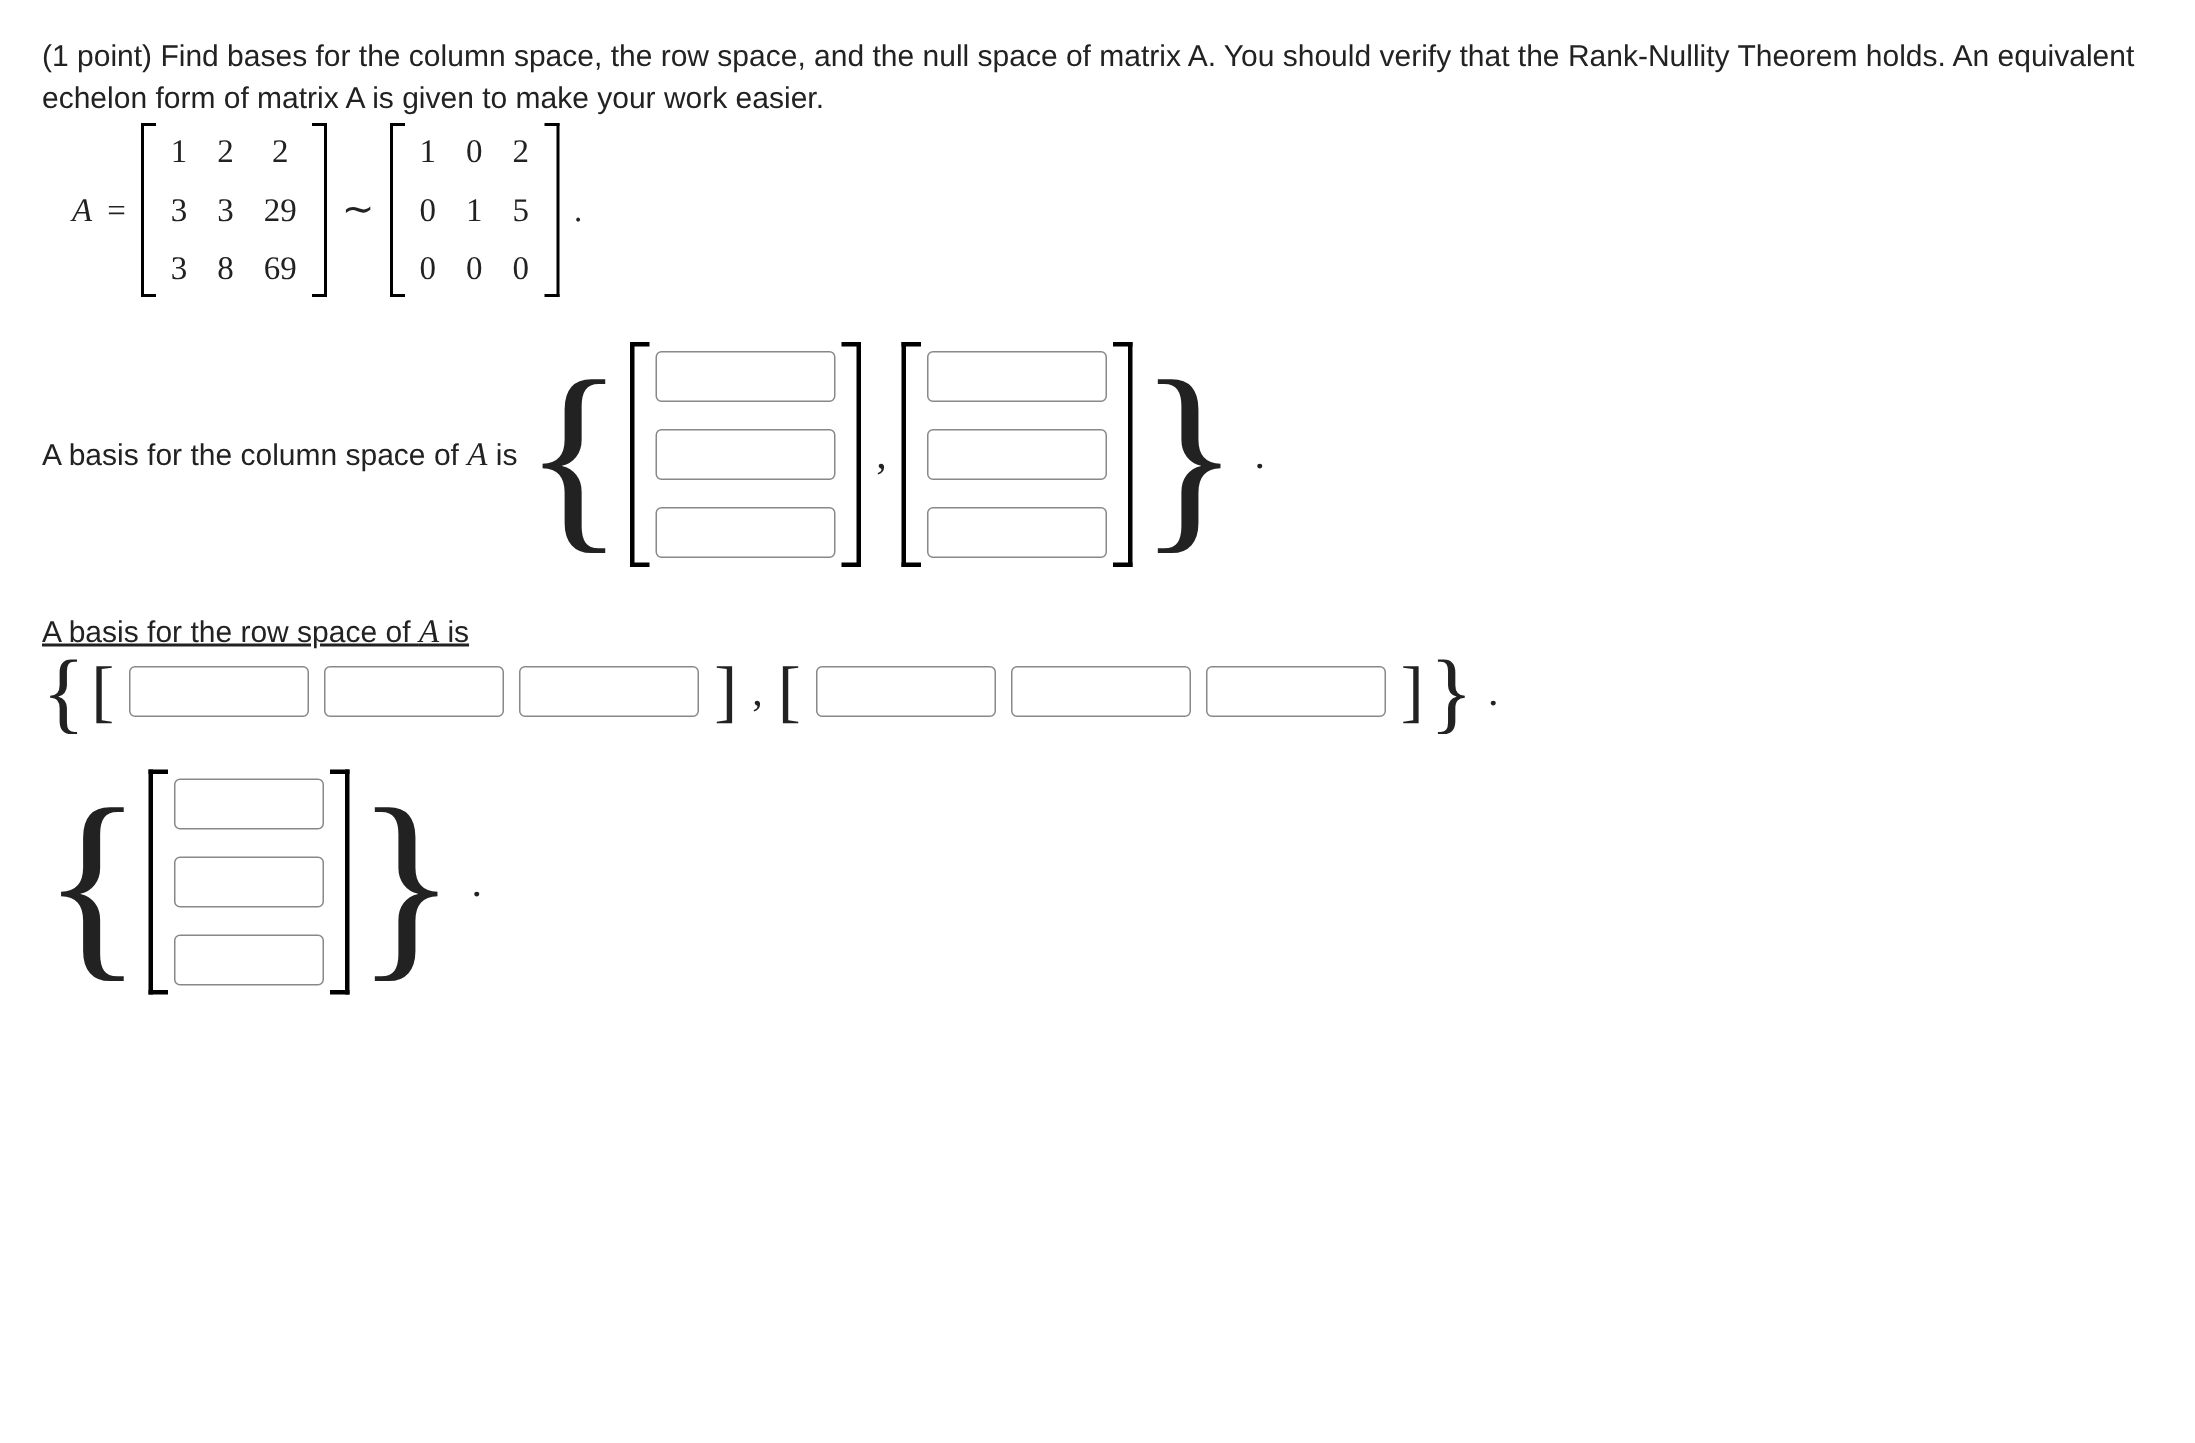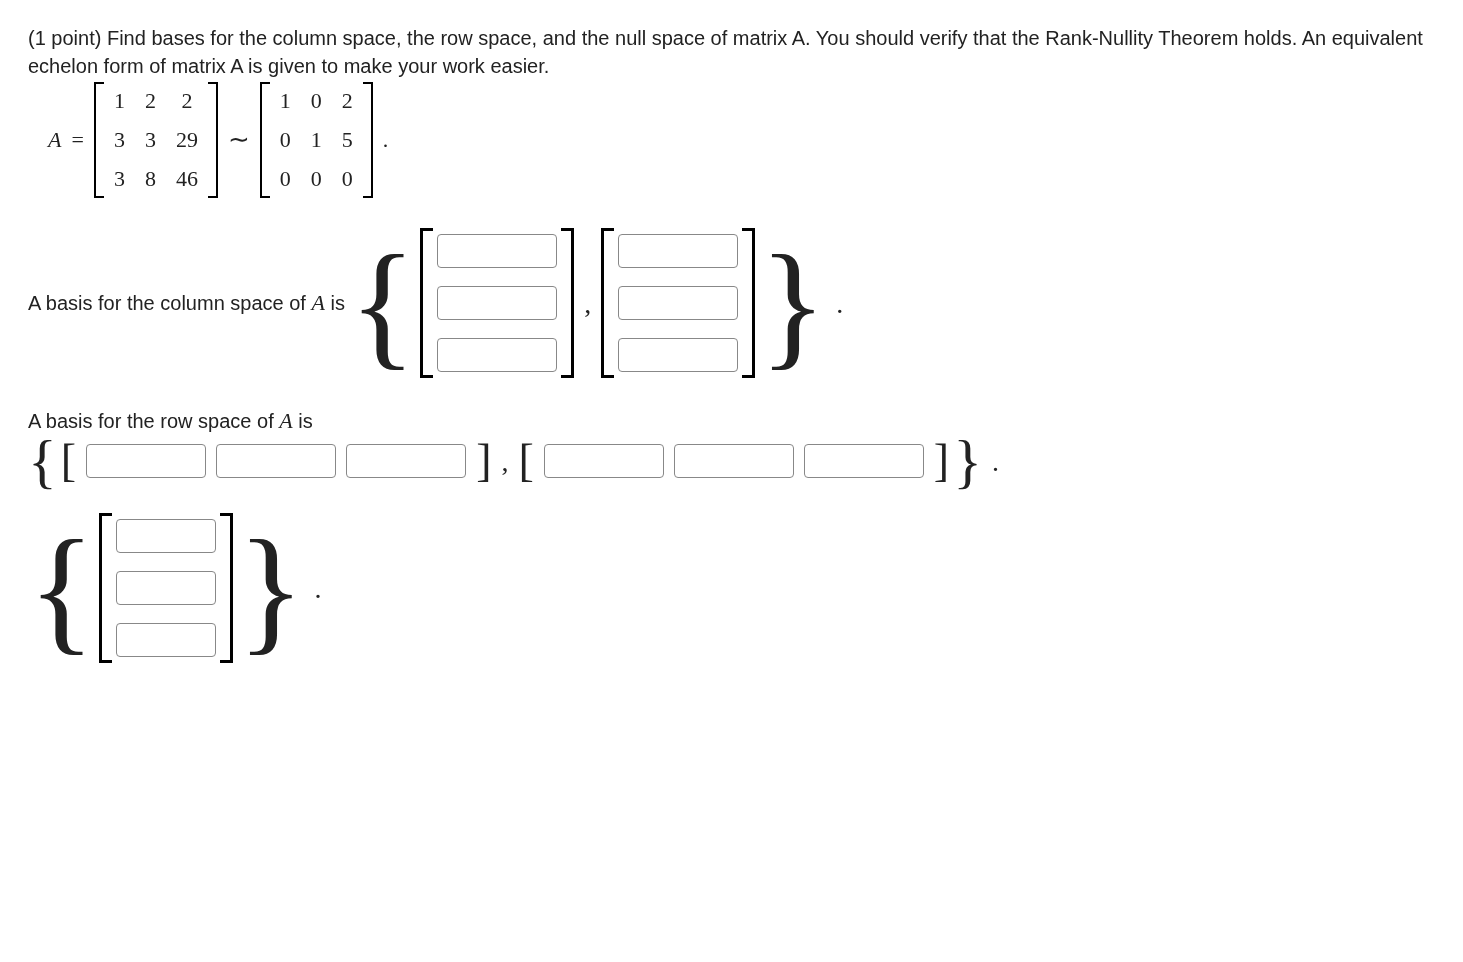--- a/index.html
+++ b/index.html
@@ -95,21 +95,21 @@
     gap: 10px;
   }
   .row-bracket {
     font-family: "Times New Roman", serif;
     font-size: 46px;
     line-height: 0.7;
   }
   .comma-big  { font-family: "Times New Roman", serif; font-size: 28px; padding: 0 6px; }
   .period-big { font-family: "Times New Roman", serif; font-size: 28px; padding-left: 6px; }
 
-  .section-gap { margin-top: 10px; }
+  .section-gap { margin-top: 10px; text-decoration: underline; }
 </style>
 </head>
 <body>
 
 <div class="problem-text">
   <span>(1 point) </span><span>Find bases for the column space, the row space, and the null space of matrix A. You should verify that the Rank-Nullity Theorem holds. An equivalent echelon form of matrix A is given to make your work easier.</span>
 </div>
 
 <div class="matrix-eq">
   <span class="math-italic">A</span>
@@ -125,21 +125,21 @@
             <td>2</td>
           </tr>
       <tr>
             <td>3</td>
             <td>3</td>
             <td>29</td>
           </tr>
       <tr>
             <td>3</td>
             <td>8</td>
-            <td>46</td>
+            <td>69</td>
           </tr>
     </tbody>
       </table>
     <span class="bracket right"></span>
   </span>
 
   <span class="math-roman" style="font-size:26px;">∼</span>
 
   <span class="bracket-wrap">
     <span class="bracket left"></span>

